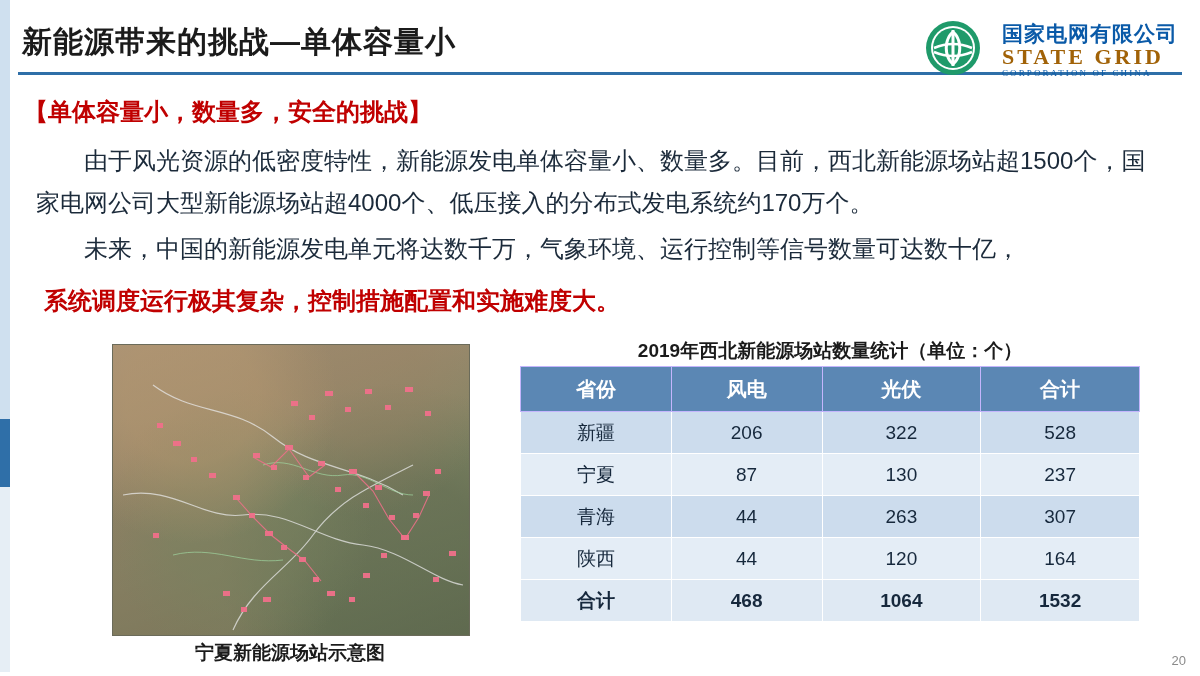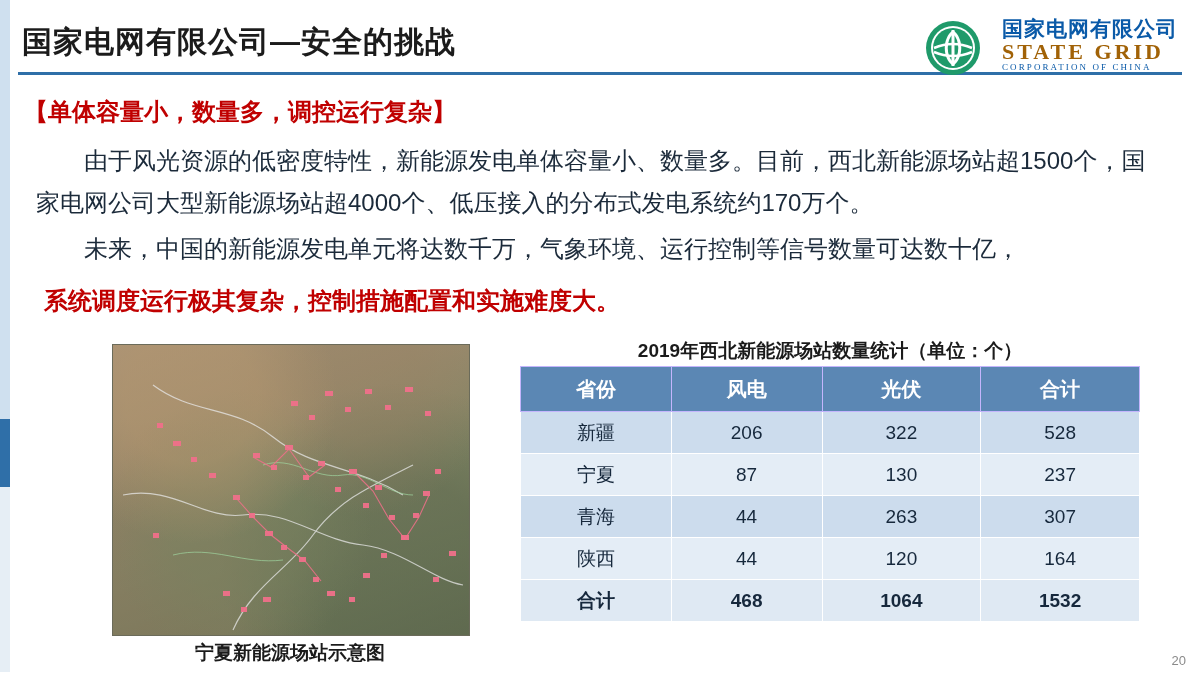--- a/index.html
+++ b/index.html
@@ -58,21 +58,21 @@
     width: 1164px;
     height: 3px;
     background: #2f6fa8;
   }
   
   .logo-wrap {
     position: absolute;
     right: 22px;
     top: 18px;
     display: flex;
-    align-items: flex-start;
+    align-items: flex-end;
     gap: 16px;
   }
   .logo-mark {
     width: 66px;
     height: 60px;
     position: relative;
   }
   .logo-text {
     line-height: 1.05;
     color: #0a5aa8;
@@ -219,21 +219,21 @@
 </head>
 <body>
 
 <div class="slide">
 
   <div class="left-bar">
     <div class="left-bar-inner"></div>
   </div>
 
   <div class="header">
-    <div class="title">国家电网有限公司—安全的挑战</div>
+    <div class="title">新能源带来的挑战—单体容量小</div>
     <div class="header-rule"></div>
 
     <div class="logo-wrap">
       <div class="logo-mark">
         <svg width="66" height="60" viewBox="0 0 66 60">
           <circle cx="33" cy="30" r="27" fill="#1f9a6a"></circle>
           <circle cx="33" cy="30" r="22" fill="#ffffff"></circle>
           <circle cx="33" cy="30" r="20" fill="#1f9a6a"></circle>
           <path d="M33 12 C22 20, 22 40, 33 48 C44 40, 44 20, 33 12 Z" fill="#ffffff"></path>
           <path d="M33 16 C26 22, 26 38, 33 44 C40 38, 40 22, 33 16 Z" fill="#1f9a6a"></path>
@@ -243,21 +243,21 @@
         </svg>
       </div>
       <div class="logo-text">
         <div class="logo-cn">国家电网有限公司</div>
         <div class="logo-en">STATE GRID</div>
         <div class="logo-sub">CORPORATION OF CHINA</div>
       </div>
     </div>
   </div>
 
-  <div class="lead">【单体容量小，数量多，调控运行复杂】</div>
+  <div class="lead">【单体容量小，数量多，安全的挑战】</div>
 
   <div class="para para1">由于风光资源的低密度特性，新能源发电单体容量小、数量多。目前，西北新能源场站超1500个，国家电网公司大型新能源场站超4000个、低压接入的分布式发电系统约170万个。</div>
   <div class="para para2">未来，中国的新能源发电单元将达数千万，气象环境、运行控制等信号数量可达数十亿，</div>
   <div class="emph-red">系统调度运行极其复杂，控制措施配置和实施难度大。</div>
 
   <div class="figure">
     <svg width="356" height="290" viewBox="0 0 356 290">
       <g stroke="#e8e8e8" stroke-width="1.2" fill="none" opacity="0.75">
         <path d="M10 150 C60 140, 90 175, 130 170 C175 164, 205 195, 250 200 C290 205, 320 235, 350 240"></path>
         <path d="M40 40 C80 70, 120 60, 160 92 C200 124, 240 120, 290 150"></path>

